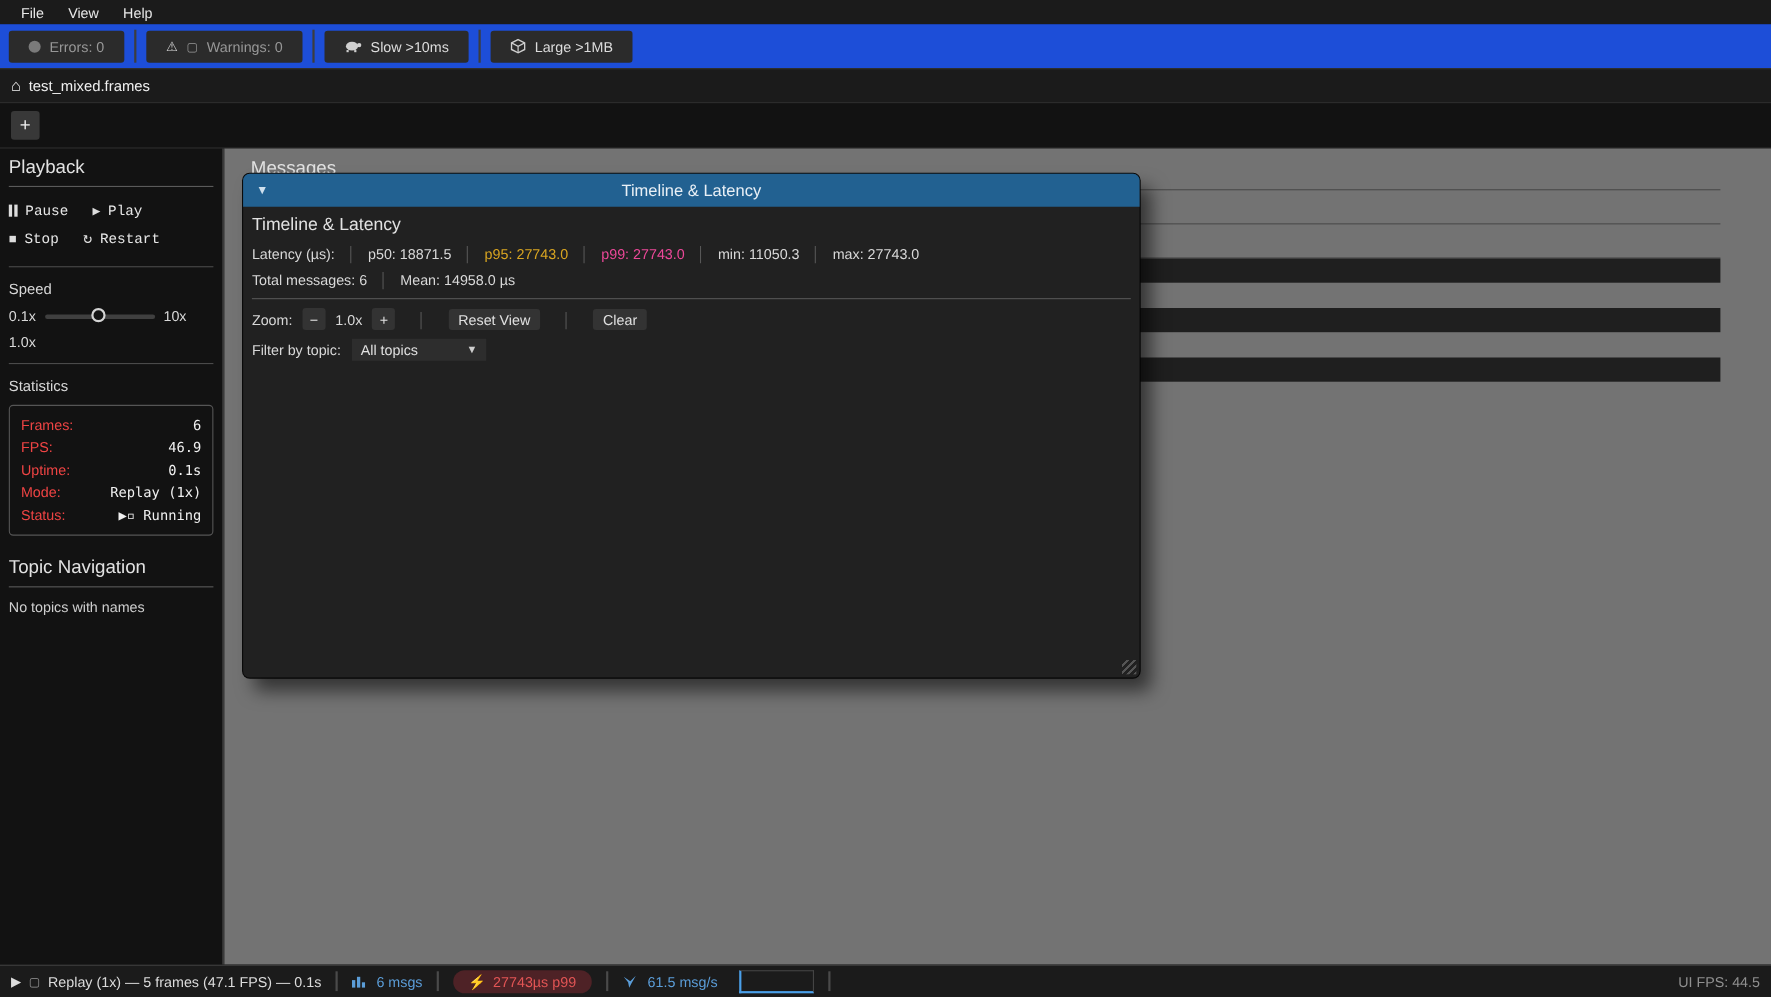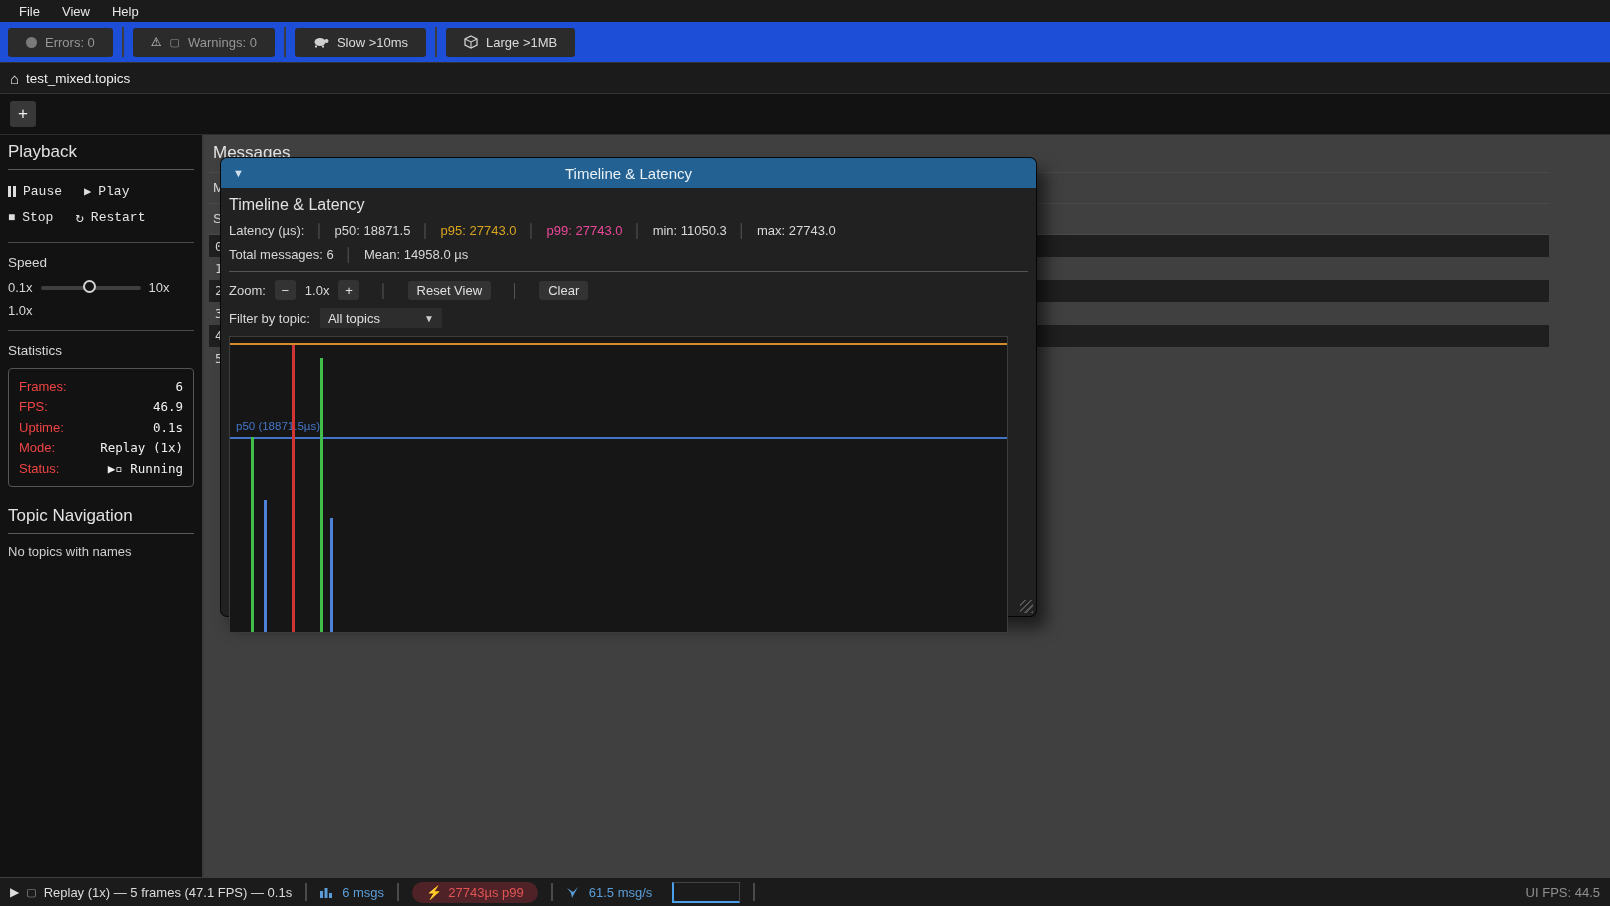--- a/index.html
+++ b/index.html
@@ -49,21 +49,21 @@
     background:#141414; border:2px solid #d4d4d4; cursor:pointer; }
   .speed-cur { font-size:13px; color:#d8d8d8; margin-top:8px; }
   .stats-box { border:1px solid #555; border-radius:4px; padding:7px 10px; margin-top:2px; }
   .stat-row { display:flex; justify-content:space-between; align-items:center; height:20.5px; font-size:13px; }
   .stat-row .lab { color:#ef4444; }
   .stat-row .val { font-family:"DejaVu Sans Mono", monospace; font-size:12.5px; color:#f0f0f0; }
   .topics-empty { font-size:13px; color:#cfcfcf; margin-top:10px; }
   .topic-h { margin-top:16px; }
 
   
-  .main { flex:1; position:relative; background:#404040; padding:6px 0 0 5px; }
+  .main { flex:1; position:relative; background:#737373; padding:6px 0 0 20px; }
   .main-h { font-size:17px; color:#e2e2e2; font-weight:400; padding:2px 0 9px 4px;
     border-bottom:1px solid #4a4a4a; width:1340px; }
   .frag-row { width:1340px; font-size:13.5px; color:#d8d8d8; padding:7px 0 8px 4px;
     border-bottom:1px solid #4a4a4a; }
   .msg-rows { width:1340px; }
   .msg-row { height:22.4px; display:flex; align-items:center; padding-left:6px;
     font-family:"DejaVu Sans Mono", monospace; font-size:12.5px; color:#d8d8d8; }
   .msg-row.alt { background:#1f1f1f; }
 
   
@@ -149,21 +149,21 @@
           <path d="M7 1 L13 4 L13 10 L7 13 L1 10 L1 4 Z" fill="none" stroke="#cfcfcf" stroke-width="1.3"></path>
           <path d="M1 4 L7 7 L13 4 M7 7 L7 13" fill="none" stroke="#cfcfcf" stroke-width="1.1"></path>
         </svg>
     </span>
     <span>Large &gt;1MB</span>
   </div>
 </div>
 
 <div class="tabbar">
   <span class="home-glyph">⌂</span>
-  <span>test_mixed.topics</span>
+  <span>test_mixed.frames</span>
 </div>
 
 <div class="addrow">
   <div class="addbtn">+</div>
 </div>
 
 <div class="content">
 
   <div class="sidebar">
     <div class="sec-h">Playback</div>
@@ -287,30 +287,20 @@
     </div>
 
     <div class="filter-row">
       <span>Filter by topic:</span>
       <span class="dropdown">
         <span>All topics</span>
         <span class="arr">▼</span>
       </span>
     </div>
 
-    <div class="chart">
-      <div class="hline" id="max-line" style="top: 6px; background: rgb(216, 137, 43);"></div>
-      <div class="hline" id="p50-line" style="top: 100px; background: rgb(68, 114, 196);"></div>
-      <div class="p50-label" id="p50-label" style="top: 83px;">p50 (18871.5µs)</div>
-    <div class="bar" style="left: 21px; height: 195px; background: rgb(63, 191, 73);"></div>
-        <div class="bar" style="left: 34px; height: 132px; background: rgb(77, 130, 216);"></div>
-        <div class="bar" style="left: 62px; height: 287px; background: rgb(208, 52, 52);"></div>
-        <div class="bar" style="left: 90px; height: 274px; background: rgb(63, 191, 73);"></div>
-        <div class="bar" style="left: 100px; height: 114px; background: rgb(77, 130, 216);"></div>
-      </div>
   </div>
   <div class="resize-handle"></div>
 </div>
 
 <div class="statusbar">
   <span class="s-left">
     <span class="glyph">▶</span>
     <span class="sq-icon">▢</span>
     <span>Replay (1x) — 5 frames (47.1 FPS) — 0.1s</span>
   </span>

